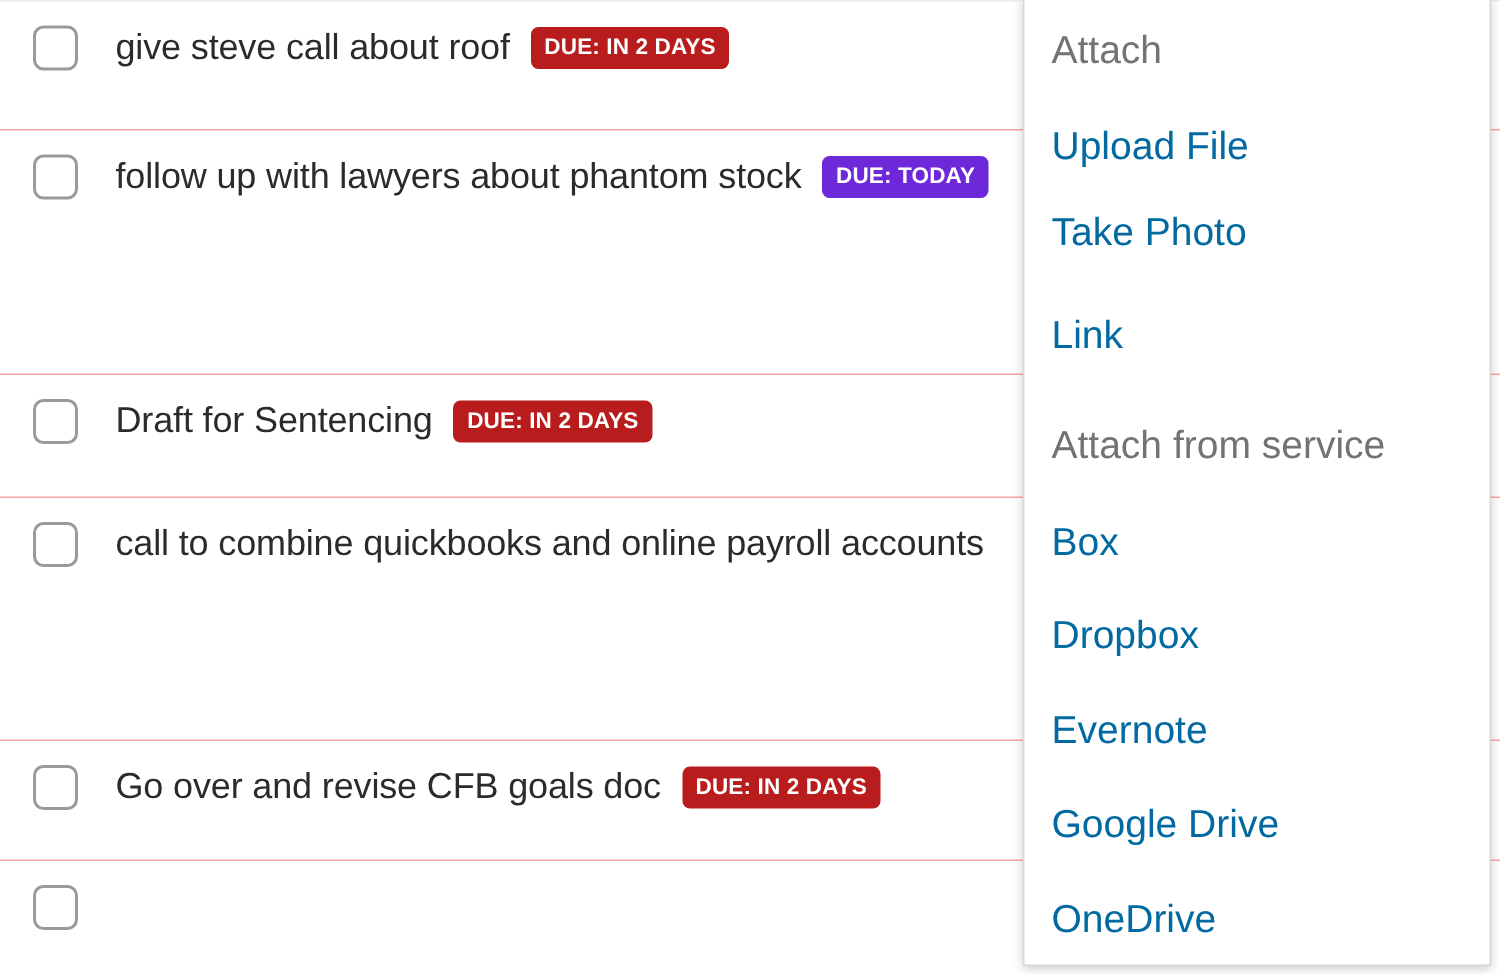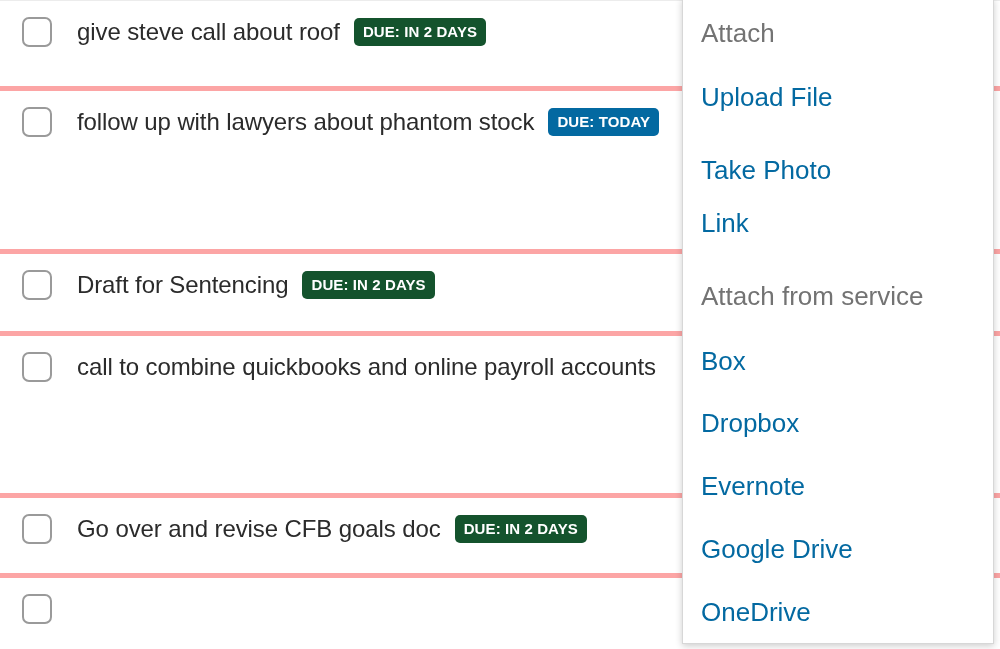--- a/index.html
+++ b/index.html
@@ -23,21 +23,21 @@
     top: 0;
     width: 1000px;
     height: 649px;
     background: #ffffff;
   }
   .task-row {
     position: absolute;
     left: 0;
     width: 1000px;
     box-sizing: border-box;
-    border-top: 5px solid #fca5a5;
+    border-top: 1px solid #fca5a5;
     background: #ffffff;
   }
   .task-row.first { border-top: 1px solid #ececec; }
 
   .task-inner {
     position: absolute;
     left: 22px;
     top: 16px;
     display: flex;
     align-items: center;
@@ -70,22 +70,22 @@
     border-radius: 5px;
     color: #ffffff;
     font-size: 15px;
     font-weight: bold;
     line-height: 15px;
     padding: 6px 9px 7px 9px;
     letter-spacing: 0.1px;
     white-space: nowrap;
     vertical-align: middle;
   }
-  .badge.orange { background: #14532d; }
-  .badge.red    { background: #0369a1; }
+  .badge.orange { background: #b91c1c; }
+  .badge.red    { background: #6d28d9; }
 
   
   #attach-menu {
     position: absolute;
     left: 682px;
     top: -2px;
     width: 312px;
     height: 646px;
     background: #ffffff;
     border: 1px solid #d7d7d7;
@@ -158,21 +158,21 @@
       <div class="task-inner">
         <div class="checkbox" aria-checked="false"></div>
       </div>
     </div>
   </div>
 
 <div id="attach-menu">
   <div class="menu-inner">
       <div class="menu-entry menu-heading" style="top: 20px;">Attach</div>
       <div class="menu-entry menu-item" style="top: 84px;">Upload File</div>
-      <div class="menu-entry menu-item" style="top: 157px;">Take Photo</div>
+      <div class="menu-entry menu-item" style="top: 141px;">Take Photo</div>
       <div class="menu-entry menu-item" style="top: 210px;">Link</div>
       <div class="menu-entry menu-heading" style="top: 283px;">Attach from service</div>
       <div class="menu-entry menu-item" style="top: 348px;">Box</div>
       <div class="menu-entry menu-item" style="top: 473px;">Evernote</div>
       <div class="menu-entry menu-item" style="top: 410px;">Dropbox</div>
       <div class="menu-entry menu-item" style="top: 536px;">Google Drive</div>
       <div class="menu-entry menu-item" style="top: 599px;">OneDrive</div>
     </div>
 </div>
 

